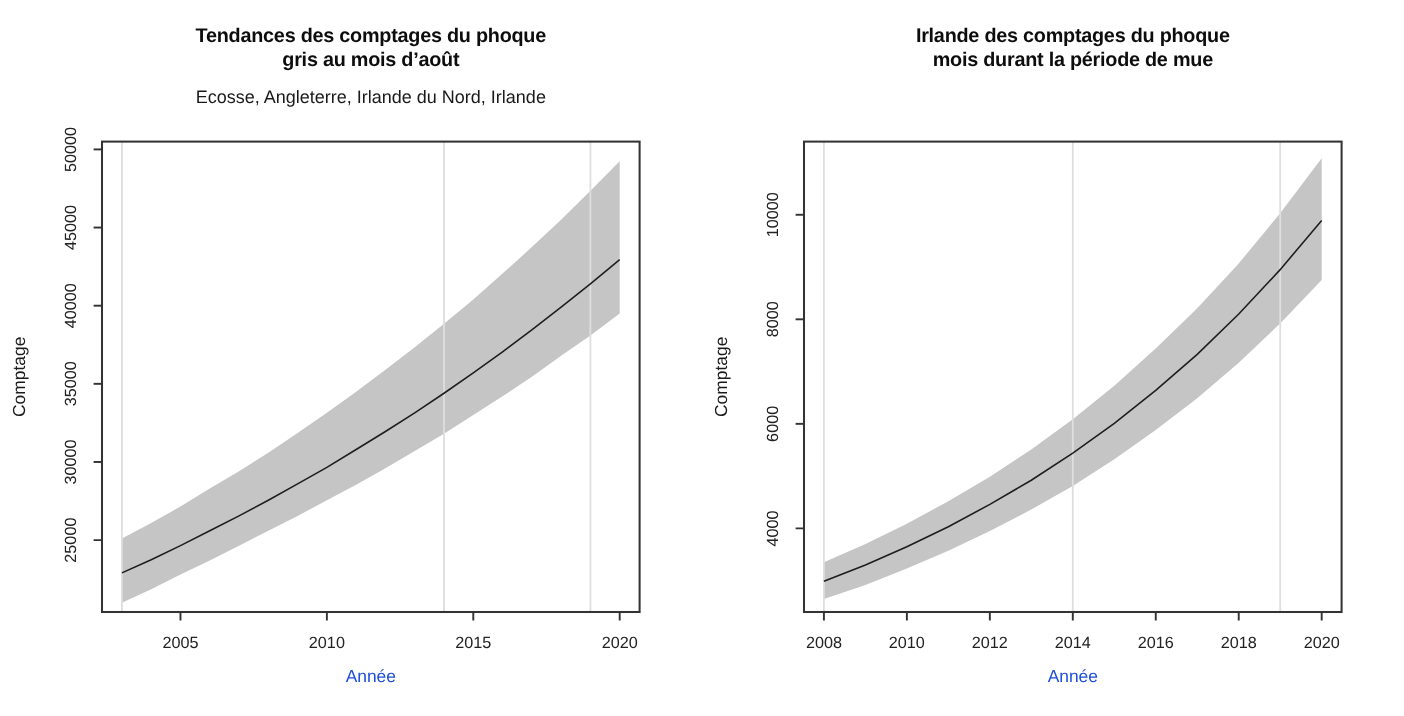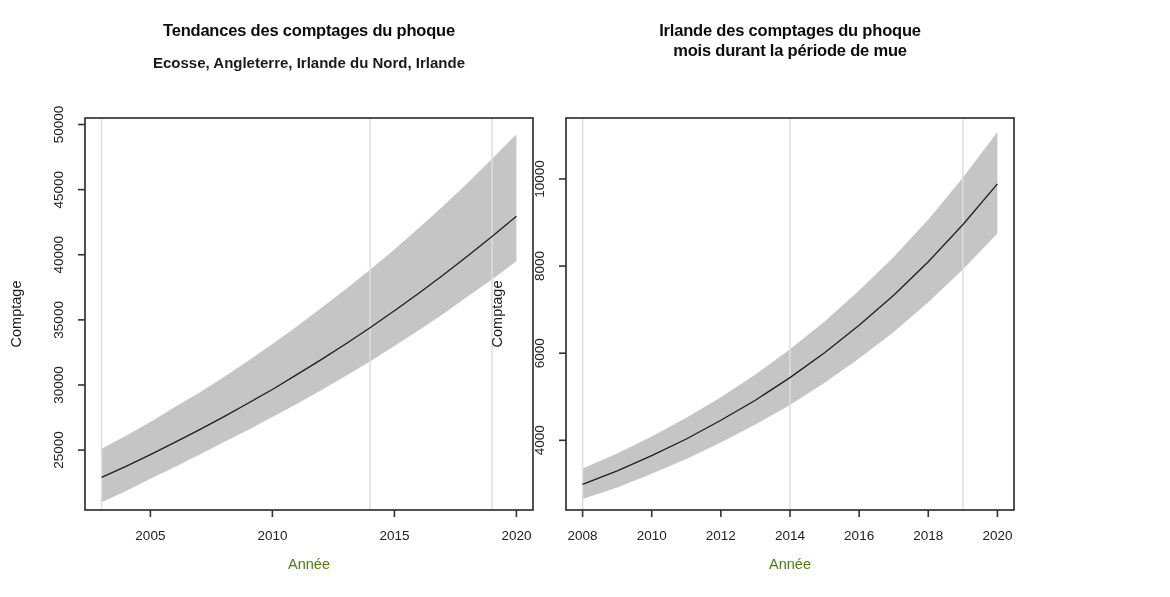--- a/index.html
+++ b/index.html
@@ -1,37 +1,38 @@
 <!DOCTYPE html>
 <html><head>
 <meta charset="utf-8">
 <style>
   html,body{margin:0;padding:0;background:#ffffff;}
-  .page{position:relative;width:962px;height:597px;background:#ffffff;display:flex;
+  .page{position:relative;width:1170px;height:597px;background:#ffffff;display:flex;
         font-family:"Liberation Sans",sans-serif;color:#111;}
   .panel{position:relative;width:585px;height:597px;}
   .title{position:absolute;top:20px;left:85px;width:448px;text-align:center;
          font-size:16.5px;font-weight:700;line-height:20px;letter-spacing:-0.2px;color:#0d0d0d;}
-  .subtitle{position:absolute;top:52px;left:85px;width:448px;text-align:center;
-         font-size:15px;font-weight:700;line-height:21px;color:#1a1a1a;}
+  .subtitle{position:absolute;top:71px;left:85px;width:448px;text-align:center;
+         font-size:15px;font-weight:400;line-height:21px;color:#1a1a1a;}
   .ylab{position:absolute;left:6px;top:118px;height:392px;width:20px;
         display:flex;align-items:center;justify-content:center;}
   .ylab span{transform:rotate(-90deg);white-space:nowrap;font-size:14.5px;color:#1a1a1a;}
   .xlab{position:absolute;left:85px;width:448px;top:556px;text-align:center;
-        font-size:14.5px;color:#4d7c0f;}
+        font-size:14.5px;color:#1d4ed8;}
   svg.plot{position:absolute;left:0;top:0;font-family:"Liberation Sans",sans-serif;}
 </style>
 </head>
 <body>
 
 <div class="page">
 
   <section class="panel">
     <div class="title">
       <div>Tendances des comptages du phoque</div>
+      <div>gris au mois d’août</div>
     </div>
     <div class="subtitle">
       <div>Ecosse, Angleterre, Irlande du Nord, Irlande</div>
       <div></div>
     </div>
     <div class="ylab">
       <span>Comptage</span>
     </div>
     <div class="xlab">Année</div>
     <svg id="plot-0" class="plot" width="585" height="597" viewBox="0 0 585 597">

